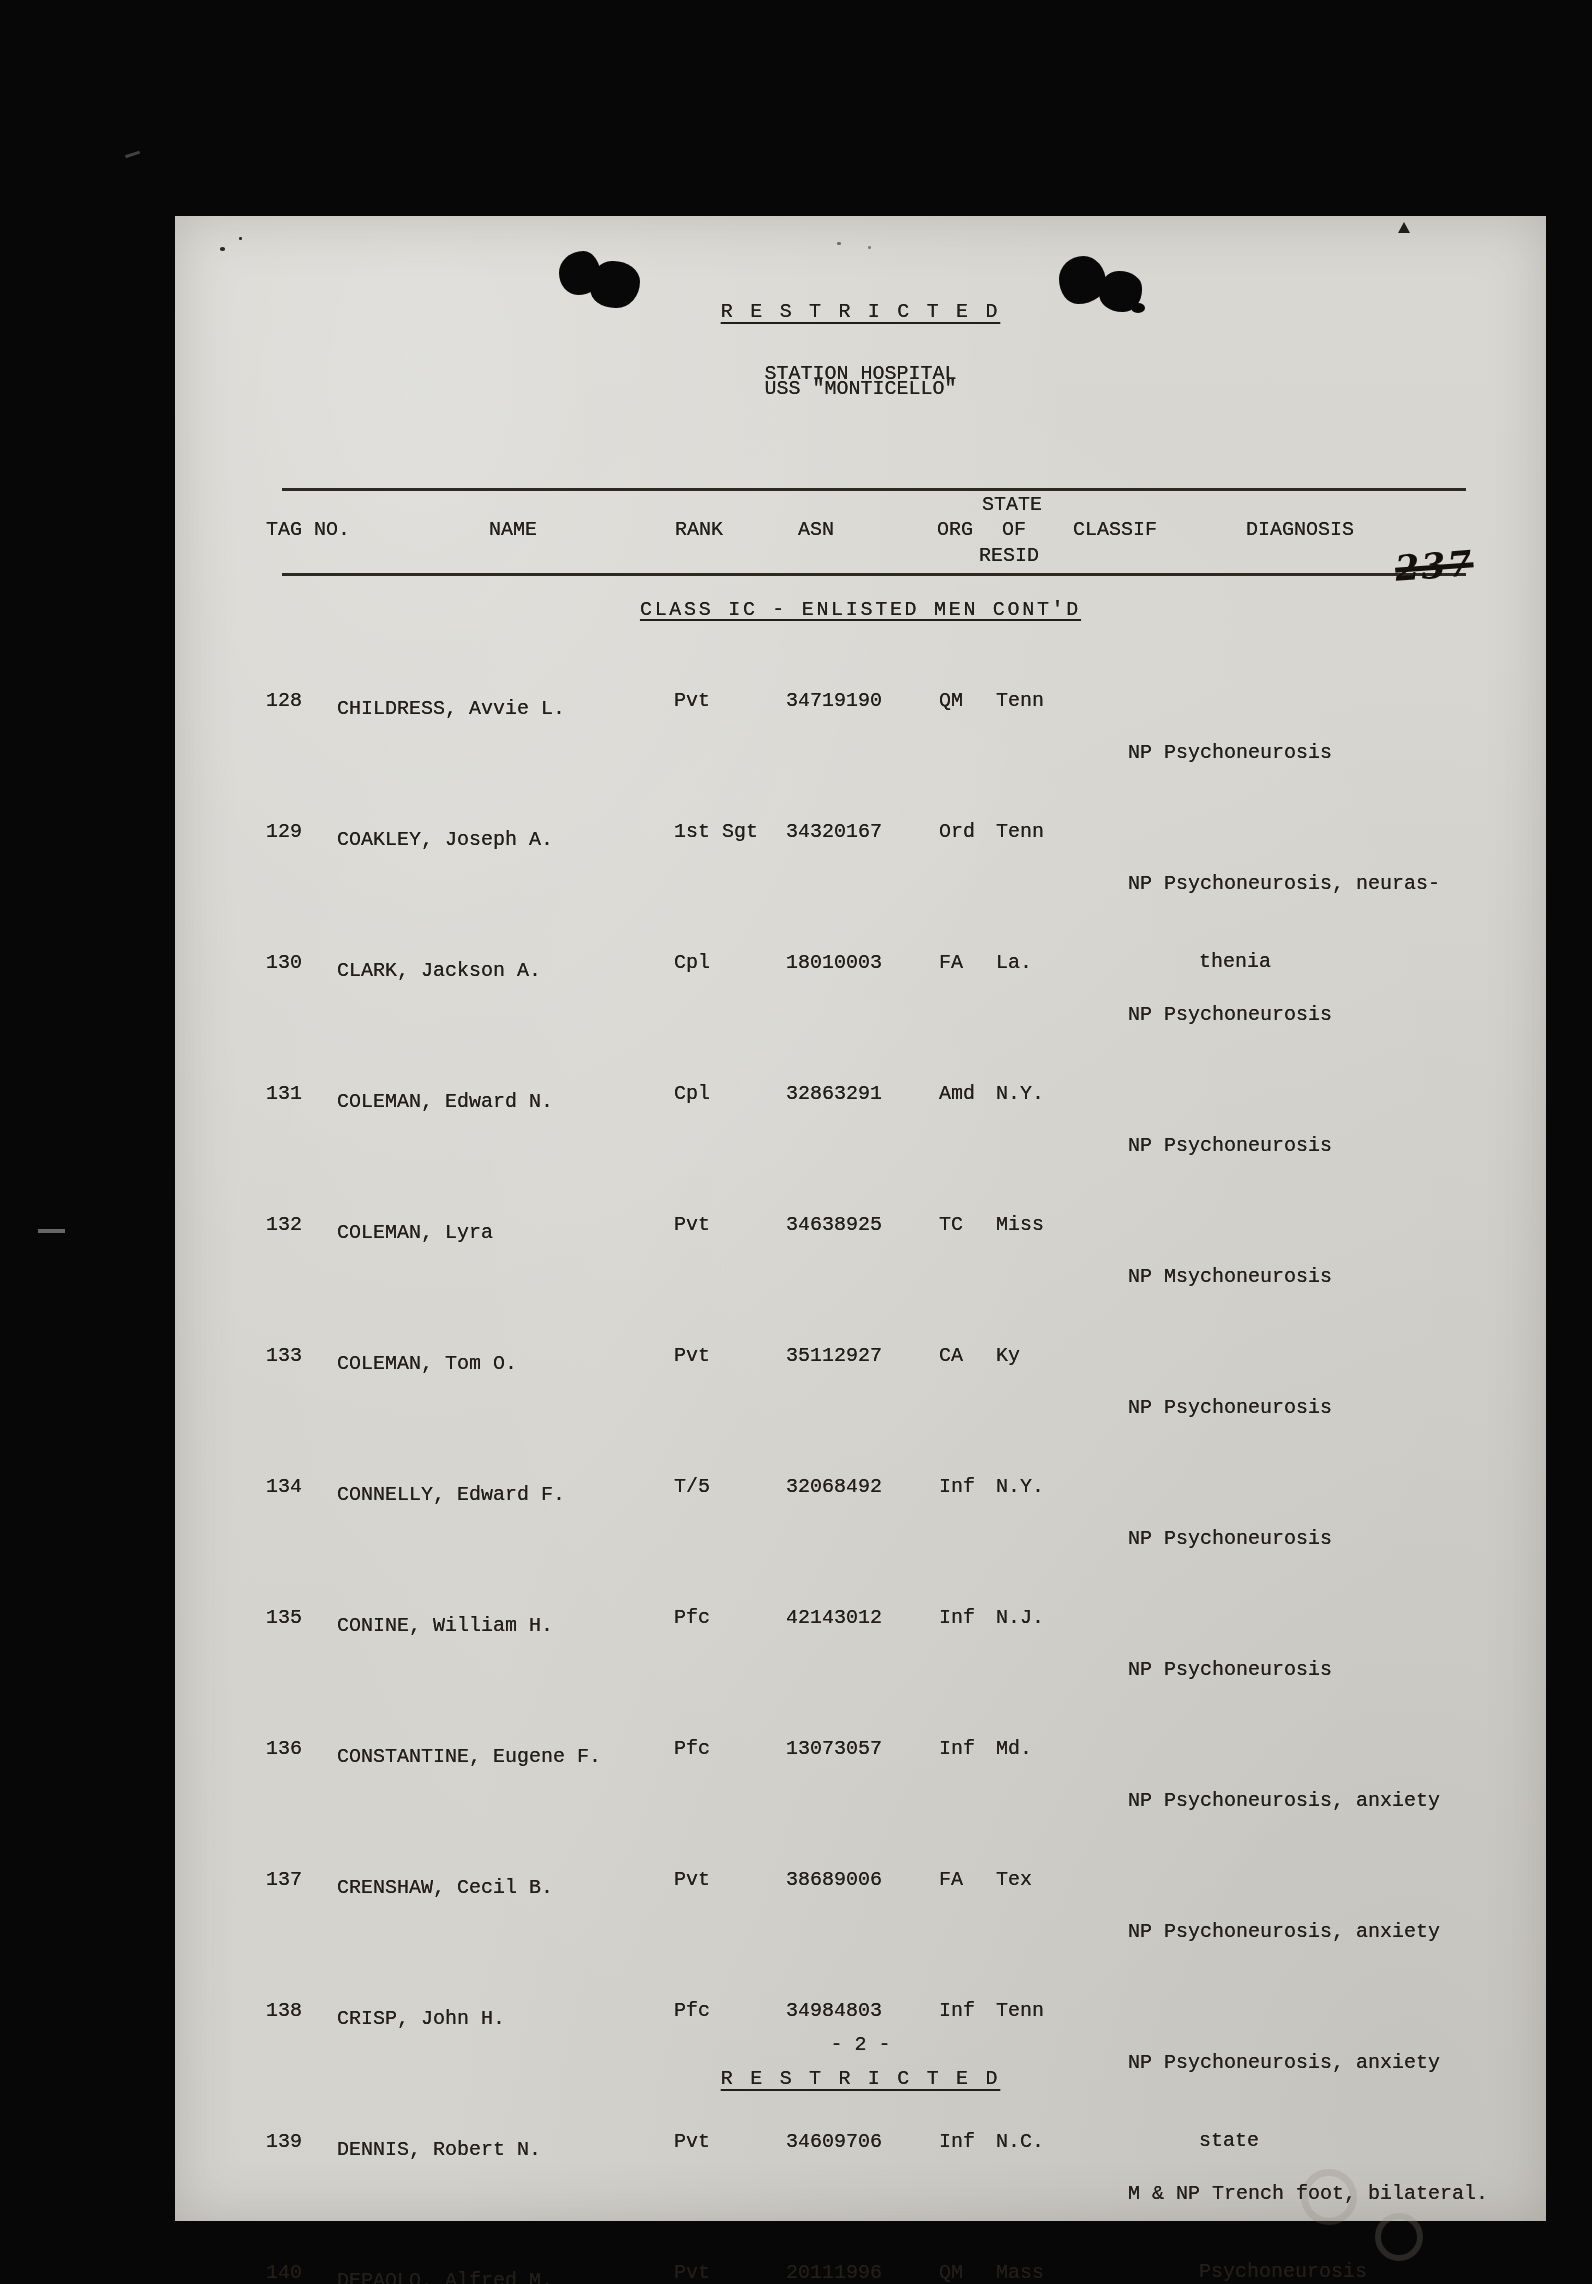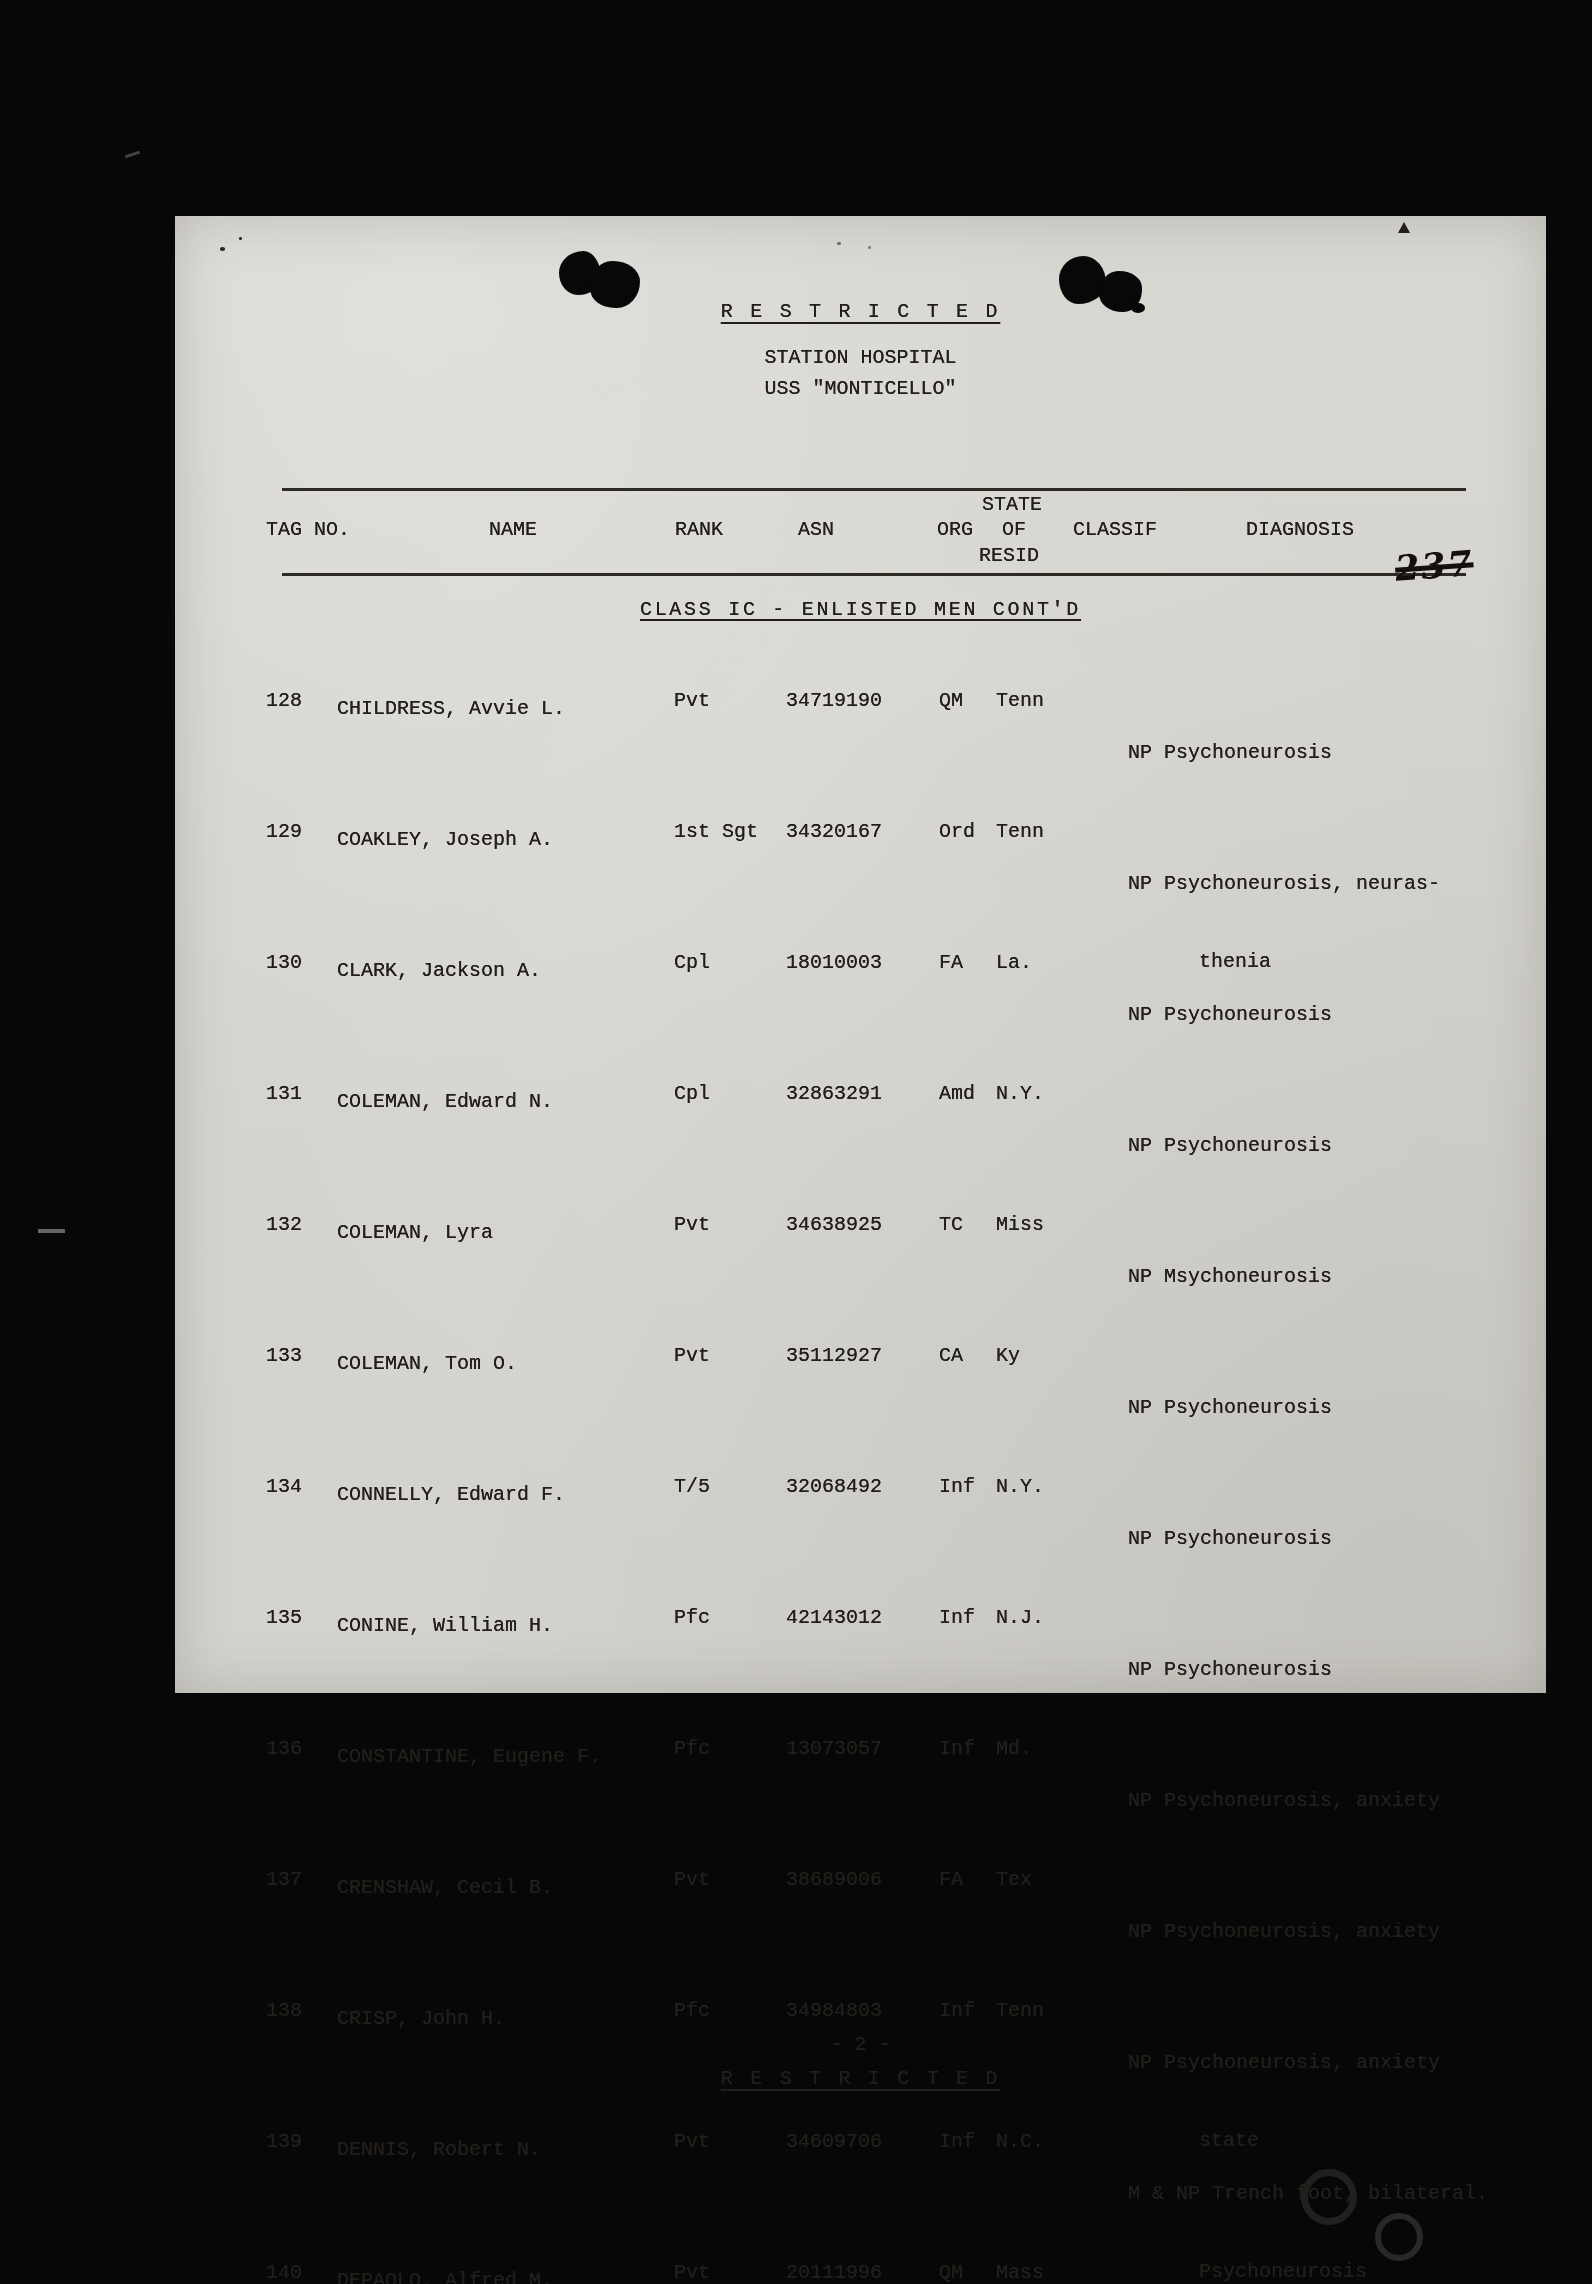--- a/index.html
+++ b/index.html
@@ -4,36 +4,36 @@
 <style>
   html, body { margin:0; padding:0; background:#070707; }
   body {
     width:1593px; height:2285px; position:relative; overflow:hidden;
     font-family:"Liberation Mono","DejaVu Sans Mono",monospace;
   }
   .scene { position:absolute; inset:0; background:#070707; }
 
   
   .paper {
-    position:absolute; left:175px; top:216px; width:1371px; height:1477px;
+    position:absolute; left:175px; top:216px; width:1371px; height:2005px;
     color:#221f1b;
     background:
       radial-gradient(ellipse at 18% 8%, rgba(255,255,255,0.22), transparent 42%),
       radial-gradient(ellipse at 90% 95%, rgba(110,105,95,0.14), transparent 55%),
       radial-gradient(ellipse at 50% 50%, rgba(255,255,255,0.08), transparent 70%),
       linear-gradient(#d8d7d2, #d3d2cd);
     box-shadow: inset 0 0 55px rgba(90,85,75,0.25);
   }
   .paper * { white-space:pre; }
 
   .center { position:absolute; left:0; right:0; text-align:center; }
   .t { font-size:20px; text-shadow:0 0 0.5px currentColor; }
 
   .classification-top   { top:84px;  letter-spacing:2.7px; text-decoration:underline; text-underline-offset:4.5px; text-decoration-thickness:1.8px; }
-  .letterhead-1         { top:130px; }
+  .letterhead-1         { top:146px; }
   .letterhead-2         { top:161px; }
   .doc-title            { top:211px; letter-spacing:1.8px; text-decoration:underline; text-underline-offset:4.5px; text-decoration-thickness:1.8px; }
 
   .rule { position:absolute; left:107px; width:1184px; height:2.7px; background:#2d2923; }
   .rule-top    { top:272px; }
   .rule-bottom { top:357px; }
 
   .col-headers { position:absolute; top:302px; left:0; width:100%; height:26px; }
   .col-headers span { position:absolute; top:0; font-size:20px; text-shadow:0 0 0.5px currentColor; }
   .ch-tag       { left:91px; }

